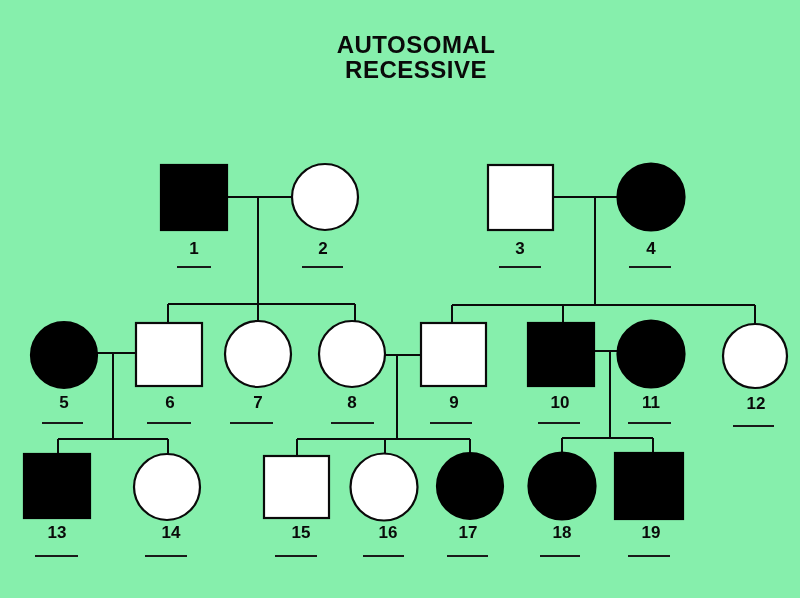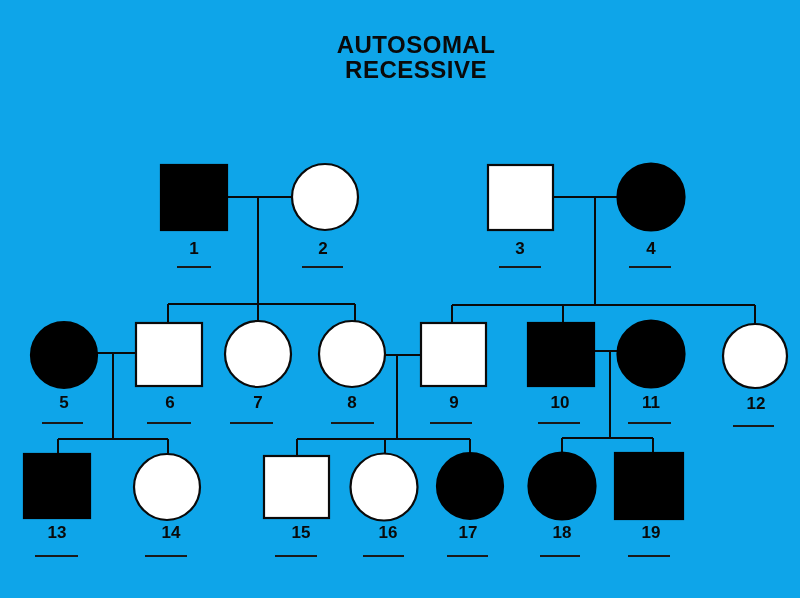--- a/index.html
+++ b/index.html
@@ -4,21 +4,21 @@
 <style>
   html, body {
     margin: 0;
     padding: 0;
     background: #ffffff;
   }
   .canvas {
     position: relative;
     width: 800px;
     height: 598px;
-    background: #0ea5e9;
+    background: #86efac;
     overflow: hidden;
     font-family: "Liberation Sans", sans-serif;
   }
   svg text {
     font-family: "Liberation Sans", sans-serif;
     fill: #0a0a0a;
   }
   .title-text {
     font-size: 24px;
     font-weight: 700;

